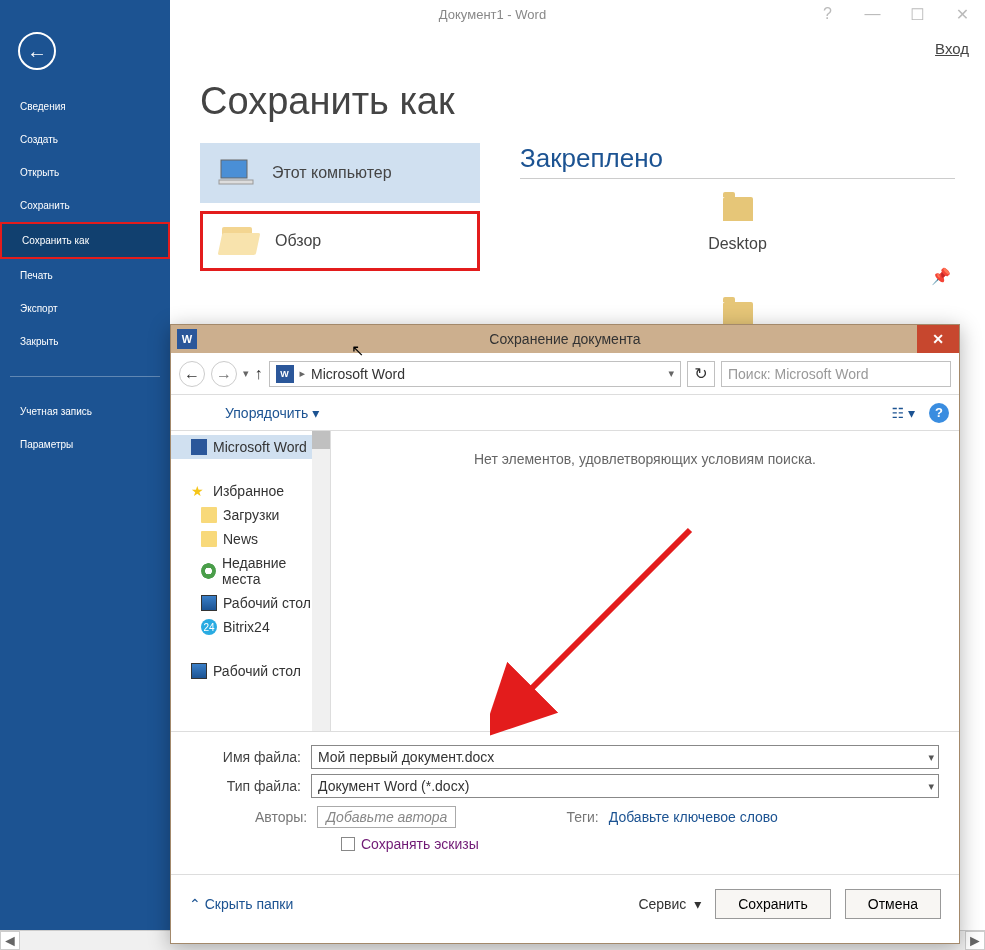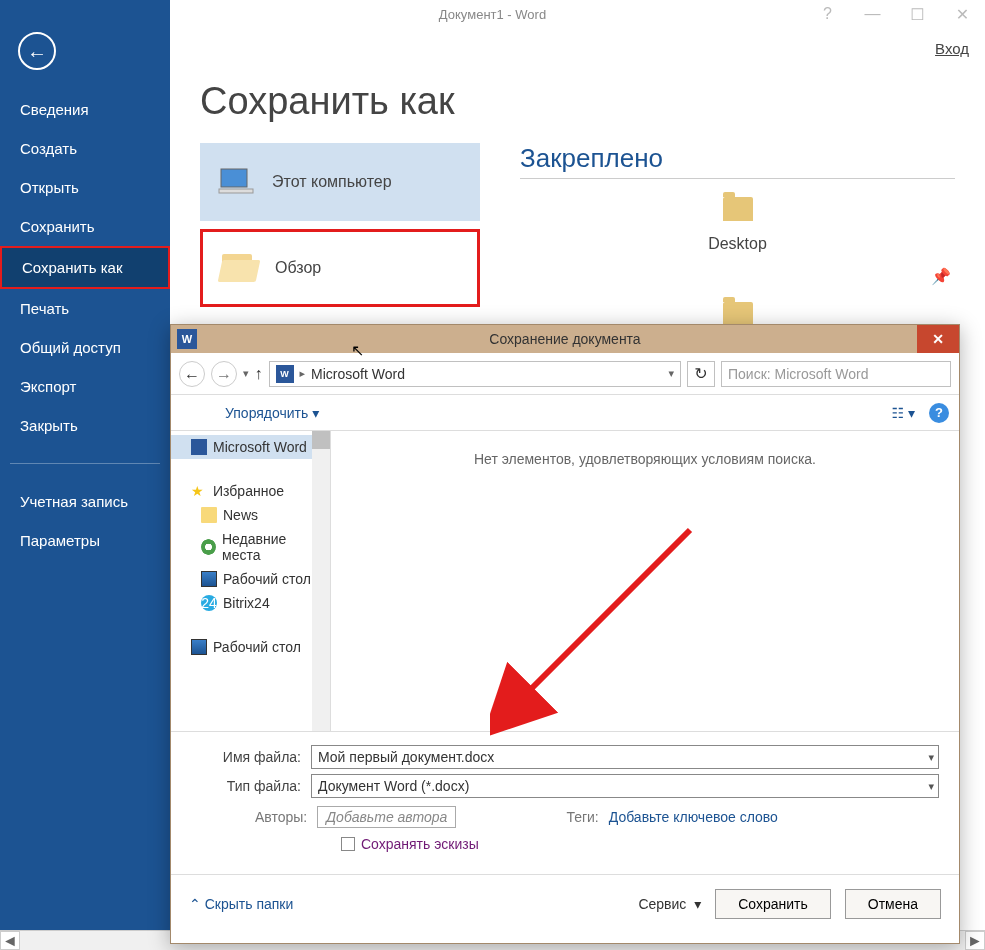--- a/index.html
+++ b/index.html
@@ -9,30 +9,30 @@
 .titlebar { height: 28px; background: #fff; display: flex; align-items: center; position: relative; }
 .titlebar .title { position: absolute; left: 50%; transform: translateX(-50%); color: #888; font-size: 13px; }
 .titlebar .winctrl { position: absolute; right: 0; display: flex; }
 .titlebar .winctrl span { width: 45px; text-align: center; color: #bbb; font-size: 16px; }
 .signin { position: absolute; right: 16px; top: 40px; color: #444; font-size: 15px; text-decoration: underline; }
 
 
 .sidebar { position: absolute; left: 0; top: 0; width: 170px; height: 100%; background: #1c5392; color: #fff; }
 .back-btn { width: 38px; height: 38px; border: 2px solid #fff; border-radius: 50%; margin: 32px 0 20px 18px; display: flex; align-items: center; justify-content: center; cursor: pointer; font-size:20px; }
 .sidebar .menu { list-style: none; }
-.sidebar .menu li { padding: 11px 20px; font-size: 15px; cursor: pointer; }
+.sidebar .menu li { padding: 11px 20px; font-size: 10px; cursor: pointer; }
 .sidebar .menu li.active { background: #11406f; border: 2px solid #e31c1c; }
 .sidebar .sep { height: 1px; background: rgba(255,255,255,0.3); margin: 18px 10px; }
 
 
 .main { position: absolute; left: 170px; top: 60px; right: 0; padding: 20px 30px; }
 .main h1 { font-size: 38px; font-weight: 300; color: #444; margin-bottom: 20px; }
 .savebox { display: flex; gap: 40px; align-items: flex-start; }
 .col { }
-.option { width: 280px; height: 78px; display: flex; align-items: center; gap: 16px; padding: 8px 16px; cursor: pointer; font-size: 16px; color:#444; }
+.option { width: 280px; height: 60px; display: flex; align-items: center; gap: 16px; padding: 8px 16px; cursor: pointer; font-size: 16px; color:#444; }
 .option.sel { background: #d0e0f0; }
 .option.highlight { border: 3px solid #e31c1c; margin-top:8px;text-align:center; }
 .opt-icon { width: 40px; height: 40px; display:flex; align-items:center; justify-content:center; }
 .pinsec h2 { color: #1c5392; font-size: 26px; font-weight: 400; border-bottom:1px solid #ccc; padding-bottom:4px; margin-bottom:10px; }
 .pinitem { display:flex; align-items:center; gap:14px; font-size:16px; color:#444; padding:8px 4px;flex-direction:column; }
 .pinitem .pin { margin-left:auto; color:#444; }
 .foldericon { width:30px; height:24px; background:#e6c678; display:block; border-radius:2px 2px 0 0; position:relative; }
 .foldericon::before { content:''; position:absolute; top:-5px; left:0; width:12px; height:5px; background:#e6c678; border-radius:2px 2px 0 0; }
 
 
@@ -68,21 +68,21 @@
 .tree-scroll .thumb { position:absolute; top:0; width:100%; height:18px; background:#c0c0c0; }
 .tree-item { padding:4px 8px 4px 20px; display:flex; align-items:center; gap:6px; cursor:pointer; }
 .tree-item.sel { background:#d0e0f0; }
 .tree-item.sub { padding-left:30px; }
 .tree-item .ticon { width:16px; height:16px; display:inline-block; }
 .ticon.word { background:#2b579a; }
 .ticon.star { color:#f5c518; font-size:14px; }
 .ticon.folder { background:#f8d97a; border-radius:1px; }
 .ticon.globe { background:radial-gradient(circle,#fff 30%,#4a9e4a 32%,#4a9e4a 70%,#fff 72%); border-radius:50%; }
 .ticon.monitor { background:linear-gradient(#3a7fc8,#1c5392); border:1px solid #333; }
-.ticon.b24 { background:#29abe2; border-radius:50%; color:#fff; font-size:14px; display:flex; align-items:center; justify-content:center; }
+.ticon.b24 { background:#29abe2; border-radius:50%; color:#fff; font-size:10px; display:flex; align-items:center; justify-content:center; }
 .tree .gap { height:20px; }
 .empty { flex:1; padding:20px; text-align:center; color:#666; font-size:14px; }
 
 .dlg-fields { padding:8px 20px 8px 30px; border-top:1px solid #ddd; }
 .field-row { display:flex; align-items:center; margin:5px 0; gap:10px; }
 .field-row label { width:100px; text-align:right; font-size:14px; color:#444; }
 .field-row .input { flex:1; height:24px; border:1px solid #888; padding:0 6px; font-size:14px; color:#333; display:flex; align-items:center; position:relative; }
 .field-row .input .dd { position:absolute; right:4px; font-size:11px; color:#555; }
 .meta-row { display:flex; align-items:center; gap:10px; margin:8px 0 8px 54px; font-size:14px; }
 .meta-row .mlabel { color:#777; }
@@ -127,21 +127,20 @@
   <div class="back-btn">
     <span>←</span>
   </div>
   <ul class="menu">
     <li>Сведения</li>
     <li>Создать</li>
     <li>Открыть</li>
     <li>Сохранить</li>
     <li class="active">Сохранить как</li>
     <li>Печать</li>
-    <li>Общий доступ</li>
     <li>Экспорт</li>
     <li>Закрыть</li>
   </ul>
   <div class="sep"></div>
   <ul class="menu">
     <li>Учетная запись</li>
     <li>Параметры</li>
   </ul>
 </div>
 
@@ -225,20 +224,24 @@
           <span class="ticon word"></span>
           <span>Microsoft Word</span>
         </div>
       <div class="gap"></div>
       <div class="tree-item">
           <span class="ticon star">★</span>
           <span>Избранное</span>
         </div>
       <div class="tree-item sub">
           <span class="ticon folder"></span>
+          <span>Загрузки</span>
+        </div>
+      <div class="tree-item sub">
+          <span class="ticon folder"></span>
           <span>News</span>
         </div>
       <div class="tree-item sub">
           <span class="ticon globe"></span>
           <span>Недавние места</span>
         </div>
       <div class="tree-item sub">
           <span class="ticon monitor"></span>
           <span>Рабочий стол</span>
         </div>

